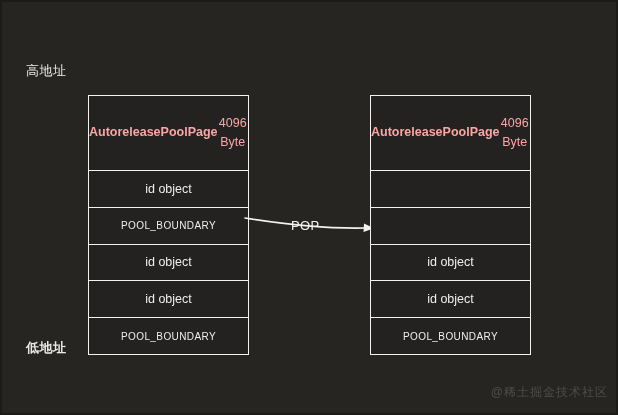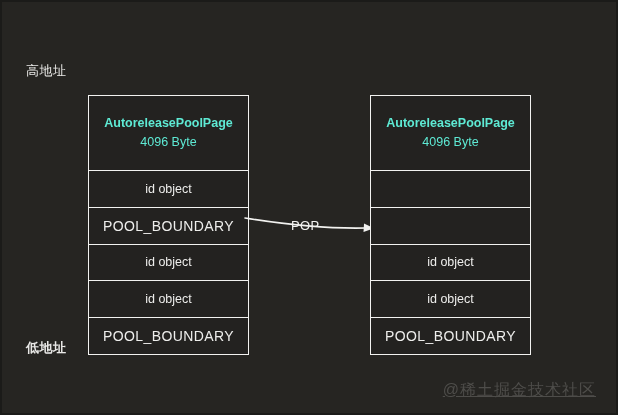--- a/index.html
+++ b/index.html
@@ -39,44 +39,44 @@
     display: flex;
     flex-direction: column;
   }
   #pool-page-left  { left: 86px;  top: 93px; width: 161px; height: 260px; }
   #pool-page-right { left: 368px; top: 93px; width: 161px; height: 260px; }
 
   .pool-header {
     flex: 0 0 74px;
     border-bottom: 1.5px solid #f2f2f0;
     display: flex;
-    flex-direction: column;
+    flex-direction: row;
     align-items: center;
     justify-content: center;
-    color: #5eead4;
+    color: #fca5a5;
     font-size: 12.5px;
     font-weight: bold;
     line-height: 1.55;
     text-align: center;
   }
   .pool-header .ln2 { font-weight: normal; }
 
   .pool-slot {
     flex: 1 1 0;
     border-bottom: 1.5px solid #f2f2f0;
     display: flex;
     align-items: center;
     justify-content: center;
     color: #eeeeec;
     text-align: left;
     white-space: nowrap;
   }
   .pool-slot:last-child { border-bottom: none; }
   .pool-slot.obj { font-size: 12.5px; }
-  .pool-slot.boundary { font-size: 14px; letter-spacing: 0.4px; }
+  .pool-slot.boundary { font-size: 10px; letter-spacing: 0.4px; }
   .pool-slot.empty { }
 
   
   #pop-arrow {
     position: absolute;
     left: 240px;
     top: 196px;
     width: 136px;
     height: 42px;
   }
@@ -85,27 +85,26 @@
     left: 289px;
     top: 216px;
     color: #f0f0ee;
     font-size: 13px;
     letter-spacing: 0.3px;
   }
 
   
   #watermark {
     position: absolute;
-    right: 20px;
+    right: 8px;
     bottom: 12px;
     color: #4e4d4a;
-    font-size: 16px;
+    font-size: 12px;
     letter-spacing: 1px;
     white-space: nowrap;
-    text-decoration: underline;
   }
 </style>
 </head>
 <body>
 
 <div id="canvas">
 
   <div class="addr-label" id="addr-high">高地址</div>
 
   <div class="addr-label" id="addr-low">低地址</div>

